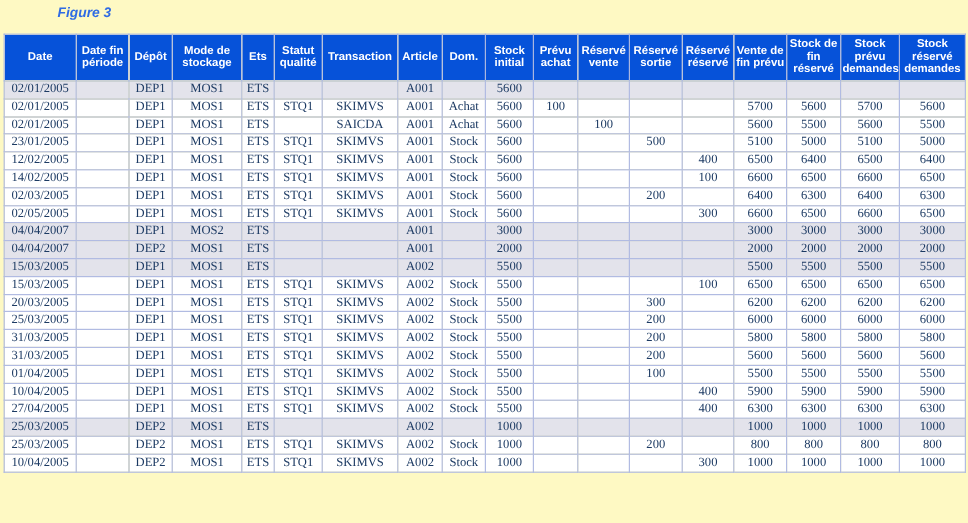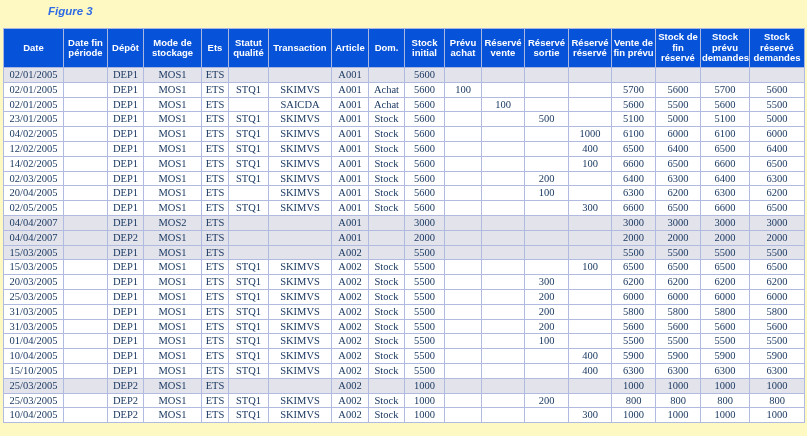--- a/index.html
+++ b/index.html
@@ -141,40 +141,20 @@
           <td></td>
           <td></td>
           <td>500</td>
           <td></td>
           <td>5100</td>
           <td>5000</td>
           <td>5100</td>
           <td>5000</td>
         </tr>
         <tr>
-          <td>04/02/2005</td>
-          <td></td>
-          <td>DEP1</td>
-          <td>MOS1</td>
-          <td>ETS</td>
-          <td>STQ1</td>
-          <td>SKIMVS</td>
-          <td>A001</td>
-          <td>Stock</td>
-          <td>5600</td>
-          <td></td>
-          <td></td>
-          <td></td>
-          <td>1000</td>
-          <td>6100</td>
-          <td>6000</td>
-          <td>6100</td>
-          <td>6000</td>
-        </tr>
-        <tr>
           <td>12/02/2005</td>
           <td></td>
           <td>DEP1</td>
           <td>MOS1</td>
           <td>ETS</td>
           <td>STQ1</td>
           <td>SKIMVS</td>
           <td>A001</td>
           <td>Stock</td>
           <td>5600</td>
@@ -219,40 +199,20 @@
           <td>Stock</td>
           <td>5600</td>
           <td></td>
           <td></td>
           <td>200</td>
           <td></td>
           <td>6400</td>
           <td>6300</td>
           <td>6400</td>
           <td>6300</td>
-        </tr>
-        <tr>
-          <td>20/04/2005</td>
-          <td></td>
-          <td>DEP1</td>
-          <td>MOS1</td>
-          <td>ETS</td>
-          <td></td>
-          <td>SKIMVS</td>
-          <td>A001</td>
-          <td>Stock</td>
-          <td>5600</td>
-          <td></td>
-          <td></td>
-          <td>100</td>
-          <td></td>
-          <td>6300</td>
-          <td>6200</td>
-          <td>6300</td>
-          <td>6200</td>
         </tr>
         <tr>
           <td>02/05/2005</td>
           <td></td>
           <td>DEP1</td>
           <td>MOS1</td>
           <td>ETS</td>
           <td>STQ1</td>
           <td>SKIMVS</td>
           <td>A001</td>
@@ -461,21 +421,21 @@
           <td></td>
           <td></td>
           <td></td>
           <td>400</td>
           <td>5900</td>
           <td>5900</td>
           <td>5900</td>
           <td>5900</td>
         </tr>
         <tr>
-          <td>15/10/2005</td>
+          <td>27/04/2005</td>
           <td></td>
           <td>DEP1</td>
           <td>MOS1</td>
           <td>ETS</td>
           <td>STQ1</td>
           <td>SKIMVS</td>
           <td>A002</td>
           <td>Stock</td>
           <td>5500</td>
           <td></td>

